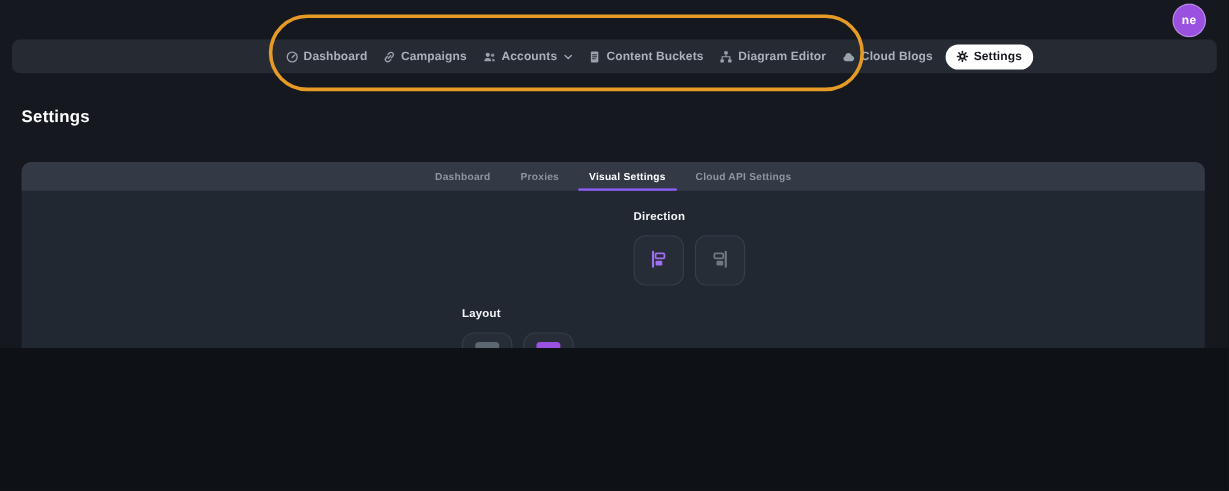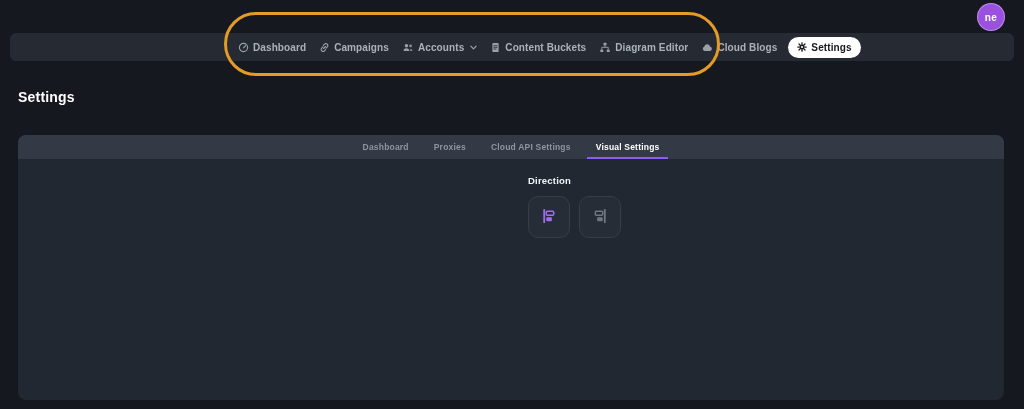--- a/index.html
+++ b/index.html
@@ -1,17 +1,17 @@
 <!DOCTYPE html>
 <html><head>
 <meta charset="utf-8">
 <style>
   html,body{margin:0;padding:0;background:#0e1116;}
   .screen{
-    position:relative;width:1024px;height:409px;overflow:hidden;
+    position:relative;width:1024px;height:290px;overflow:hidden;
     background:#15181e;
     font-family:"Liberation Sans", sans-serif;
     -webkit-font-smoothing:antialiased;
   }
   
   .avatar{
     position:absolute;left:977px;top:3px;width:28px;height:28px;border-radius:50%;
     background:var(--accent,#9b51e0);border:1.5px solid rgba(255,255,255,.35);
     display:flex;align-items:center;justify-content:center;box-sizing:border-box;
     color:#fff;font-size:10px;font-weight:700;cursor:pointer;letter-spacing:.3px;
@@ -195,22 +195,22 @@
 
   <div class="annotation"></div>
 
   <h1 class="page-title">Settings</h1>
 
   <section class="panel">
 
     <div class="tabbar">
       <div class="tab">Dashboard</div>
       <div class="tab">Proxies</div>
+      <div class="tab active">Visual Settings</div>
       <div class="tab">Cloud API Settings</div>
-      <div class="tab active">Visual Settings</div>
     </div>
 
     <div class="panel-body">
 
 
       <div class="group g-direction">
         <div class="group-label">Direction</div>
         <div class="btn-row">
           <button class="opt-btn">
             <span>
@@ -226,20 +226,42 @@
               <svg width="20" height="20" viewBox="0 0 20 20" color="#6f7780">
                   <path d="M14.8 3.8 V16.2" stroke="currentColor" stroke-width="1.8" stroke-linecap="round"></path>
                   <rect x="5.3" y="5.2" width="7.4" height="4.1" rx="1" fill="none" stroke="currentColor" stroke-width="1.5"></rect>
                   <rect x="7.1" y="11.2" width="5.6" height="4.1" rx="1" fill="currentColor"></rect>
                 </svg>
             </span>
           </button>
         </div>
       </div>
 
+      <div class="group g-layout">
+        <div class="group-label">Layout</div>
+        <div class="btn-row">
+          <button class="opt-btn">
+            <span>
+              <svg width="24" height="27" viewBox="0 0 24 27">
+                  <rect x="2" y="2" width="20" height="6.5" rx="3" fill="#5d6772"></rect>
+                  <rect x="2" y="11.5" width="12" height="13" rx="2" fill="#404a56"></rect>
+                  <rect x="17" y="11.5" width="5" height="13" rx="1.5" fill="none" stroke="#4a5560" stroke-width="1.2" stroke-dasharray="2 2"></rect>
+                </svg>
+            </span>
+          </button>
+          <button class="opt-btn">
+            <span>
+              <svg width="24" height="27" viewBox="0 0 24 27">
+                  <rect x="2" y="2" width="20" height="6.5" rx="3" fill="#9b51e0"></rect>
+                  <rect x="2.6" y="11.5" width="18.8" height="13" rx="2" fill="rgba(155,81,224,0.12)" stroke="#9b51e0" stroke-width="1.2" stroke-dasharray="2.5 2"></rect>
+                </svg>
+            </span>
+          </button>
+        </div>
+      </div>
 
 
     </div>
 
 
   </section>
 
 </div>
 
 </body></html>

